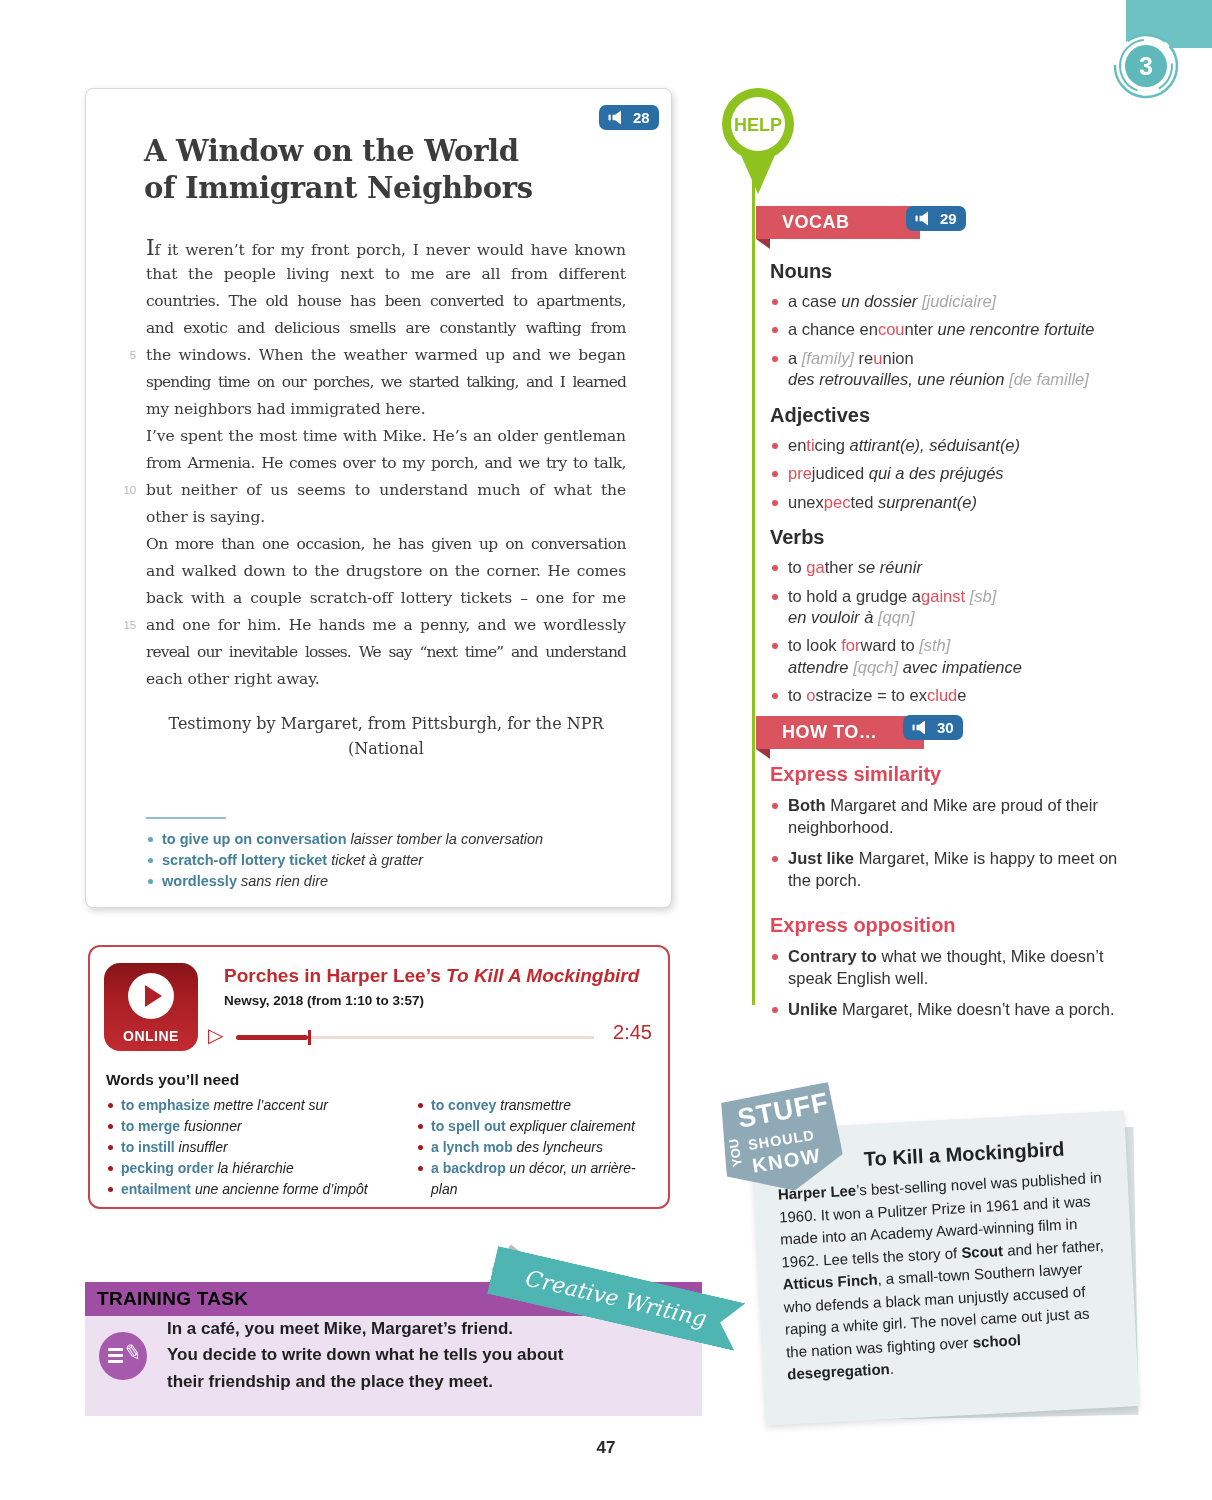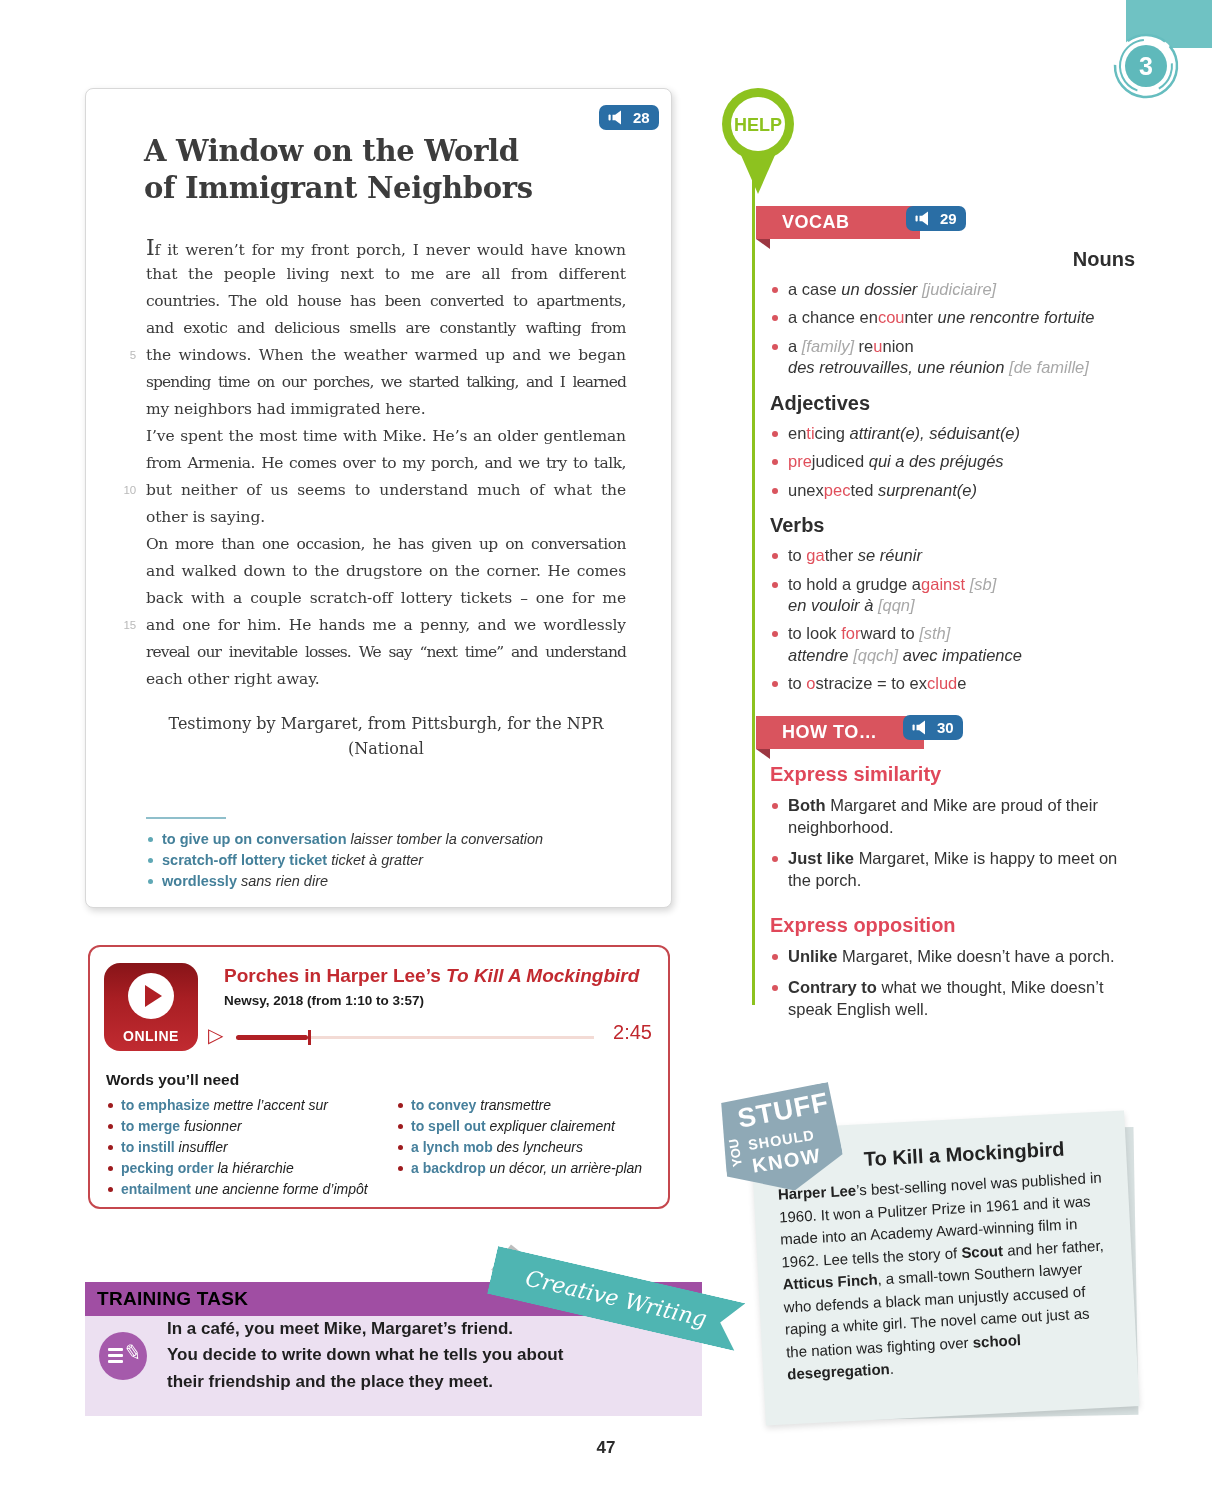--- a/index.html
+++ b/index.html
@@ -47,21 +47,21 @@
           padding-left:26px;font-weight:bold;font-size:18px;letter-spacing:0.5px;margin-left:18px;}
   .ribbon::after{content:'';position:absolute;left:0;top:100%;width:0;height:0;
                  border-top:10px solid #9C3742;border-left:14px solid transparent;}
   .ribbon-vocab{left:738px;top:206px;width:138px;}
   .ab-29{left:906px;top:206px;}
   .ribbon-howto{left:738px;top:716px;width:142px;}
   .ab-30{left:903px;top:715px;}
 
   .vocab-content{position:absolute;left:770px;top:248px;width:365px;font-size:16.5px;color:#383838;}
   .v-head{font-size:20px;font-weight:bold;color:#2E2E2E;margin:13px 0 8px 0;}
-  .v-head.firsth{margin-top:0;text-align:right;}
+  .v-head.firsth{margin-top:12px;}
   .v-item{position:relative;padding-left:18px;margin-bottom:7px;line-height:1.3;}
   .v-item .dot{position:absolute;left:2px;top:8px;width:6px;height:6px;border-radius:50%;background:#D9545E;}
   .seg-red{color:#E04F5B;}
   .seg-fr{font-style:italic;color:#333;}
   .seg-gray{color:#A8A8A8;font-style:italic;}
   .seg-b{font-weight:bold;}
 
   .howto-content{position:absolute;left:770px;top:763px;width:368px;font-size:16.5px;color:#333;}
   .hx-head{color:#E0485A;font-size:20px;font-weight:bold;margin:22px 0 9px 0;}
   .hx-head.firsth{margin-top:0;}
@@ -82,21 +82,21 @@
   .video-title{position:absolute;left:134px;top:18px;font-size:19px;font-weight:bold;color:#C22A30;}
   .video-title .it{font-style:italic;}
   .video-src{position:absolute;left:134px;top:46px;font-size:13.5px;font-weight:bold;color:#1C1C1C;}
   .play-outline{position:absolute;left:118px;top:76px;font-size:20px;color:#C0272D;cursor:pointer;}
   .track{position:absolute;left:146px;top:89px;width:358px;height:3px;background:#F3DBD5;cursor:pointer;}
   .played{position:absolute;left:0;top:-1px;width:20%;height:5px;background:#B02025;border-radius:3px;}
   .tick{position:absolute;left:20%;top:-6px;width:3px;height:15px;background:#B02025;}
   .vtime{position:absolute;right:16px;top:74px;font-size:20px;color:#C0272D;}
   .words{position:absolute;left:16px;top:124px;right:8px;}
   .words h3{margin:0 0 6px 0;font-size:15.5px;color:#1C1C1C;}
-  .wcols{display:flex;}
+  .wcols{display:flex;gap:20px;}
   .wcol-l{width:290px;}
   .wcol-r{flex:1;}
   .witem{position:relative;padding-left:15px;font-size:14px;line-height:21px;}
   .wdot{position:absolute;left:2px;top:8px;width:5px;height:5px;border-radius:50%;background:#9E1B1E;}
   .wterm{color:#47809C;font-weight:bold;}
   .wfr{font-style:italic;color:#222;}
 
   
   .cw-shadow{position:absolute;left:496px;top:1256px;width:48px;height:32px;background:#BDBDBD;
              transform:rotate(38deg);z-index:2;}
@@ -337,25 +337,25 @@
         <span class="dot"></span>
         <div><span class="seg seg-b">Both </span><span class="seg">Margaret and Mike are proud of their neighborhood.</span></div>
       </div>
     <div class="hx-item">
         <span class="dot"></span>
         <div><span class="seg seg-b">Just like </span><span class="seg">Margaret, Mike is happy to meet on the porch.</span></div>
       </div>
     <h2 class="hx-head">Express opposition</h2>
     <div class="hx-item">
         <span class="dot"></span>
+        <div><span class="seg seg-b">Contrary to </span><span class="seg">what we thought, Mike doesn’t speak English well.</span></div>
+      </div>
+    <div class="hx-item">
+        <span class="dot"></span>
         <div><span class="seg seg-b">Unlike </span><span class="seg">Margaret, Mike doesn’t have a porch.</span></div>
-      </div>
-    <div class="hx-item">
-        <span class="dot"></span>
-        <div><span class="seg seg-b">Contrary to </span><span class="seg">what we thought, Mike doesn’t speak English well.</span></div>
       </div>
   </div>
 
   <section class="video-box">
     <div class="online-tile">
       <div class="play-circle">
           <div class="play-tri"></div>
         </div>
       <div class="online-label">ONLINE</div>
     </div>

